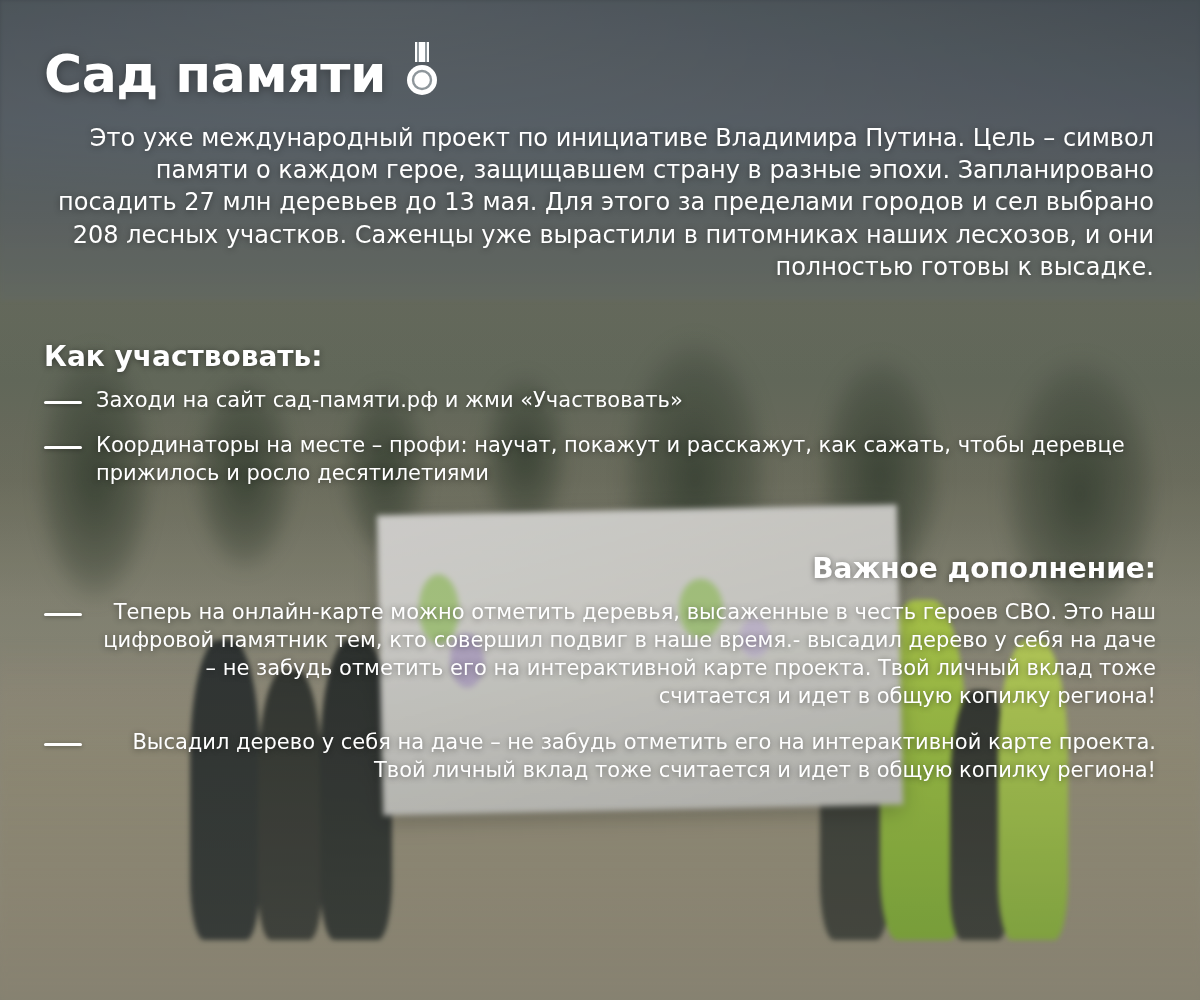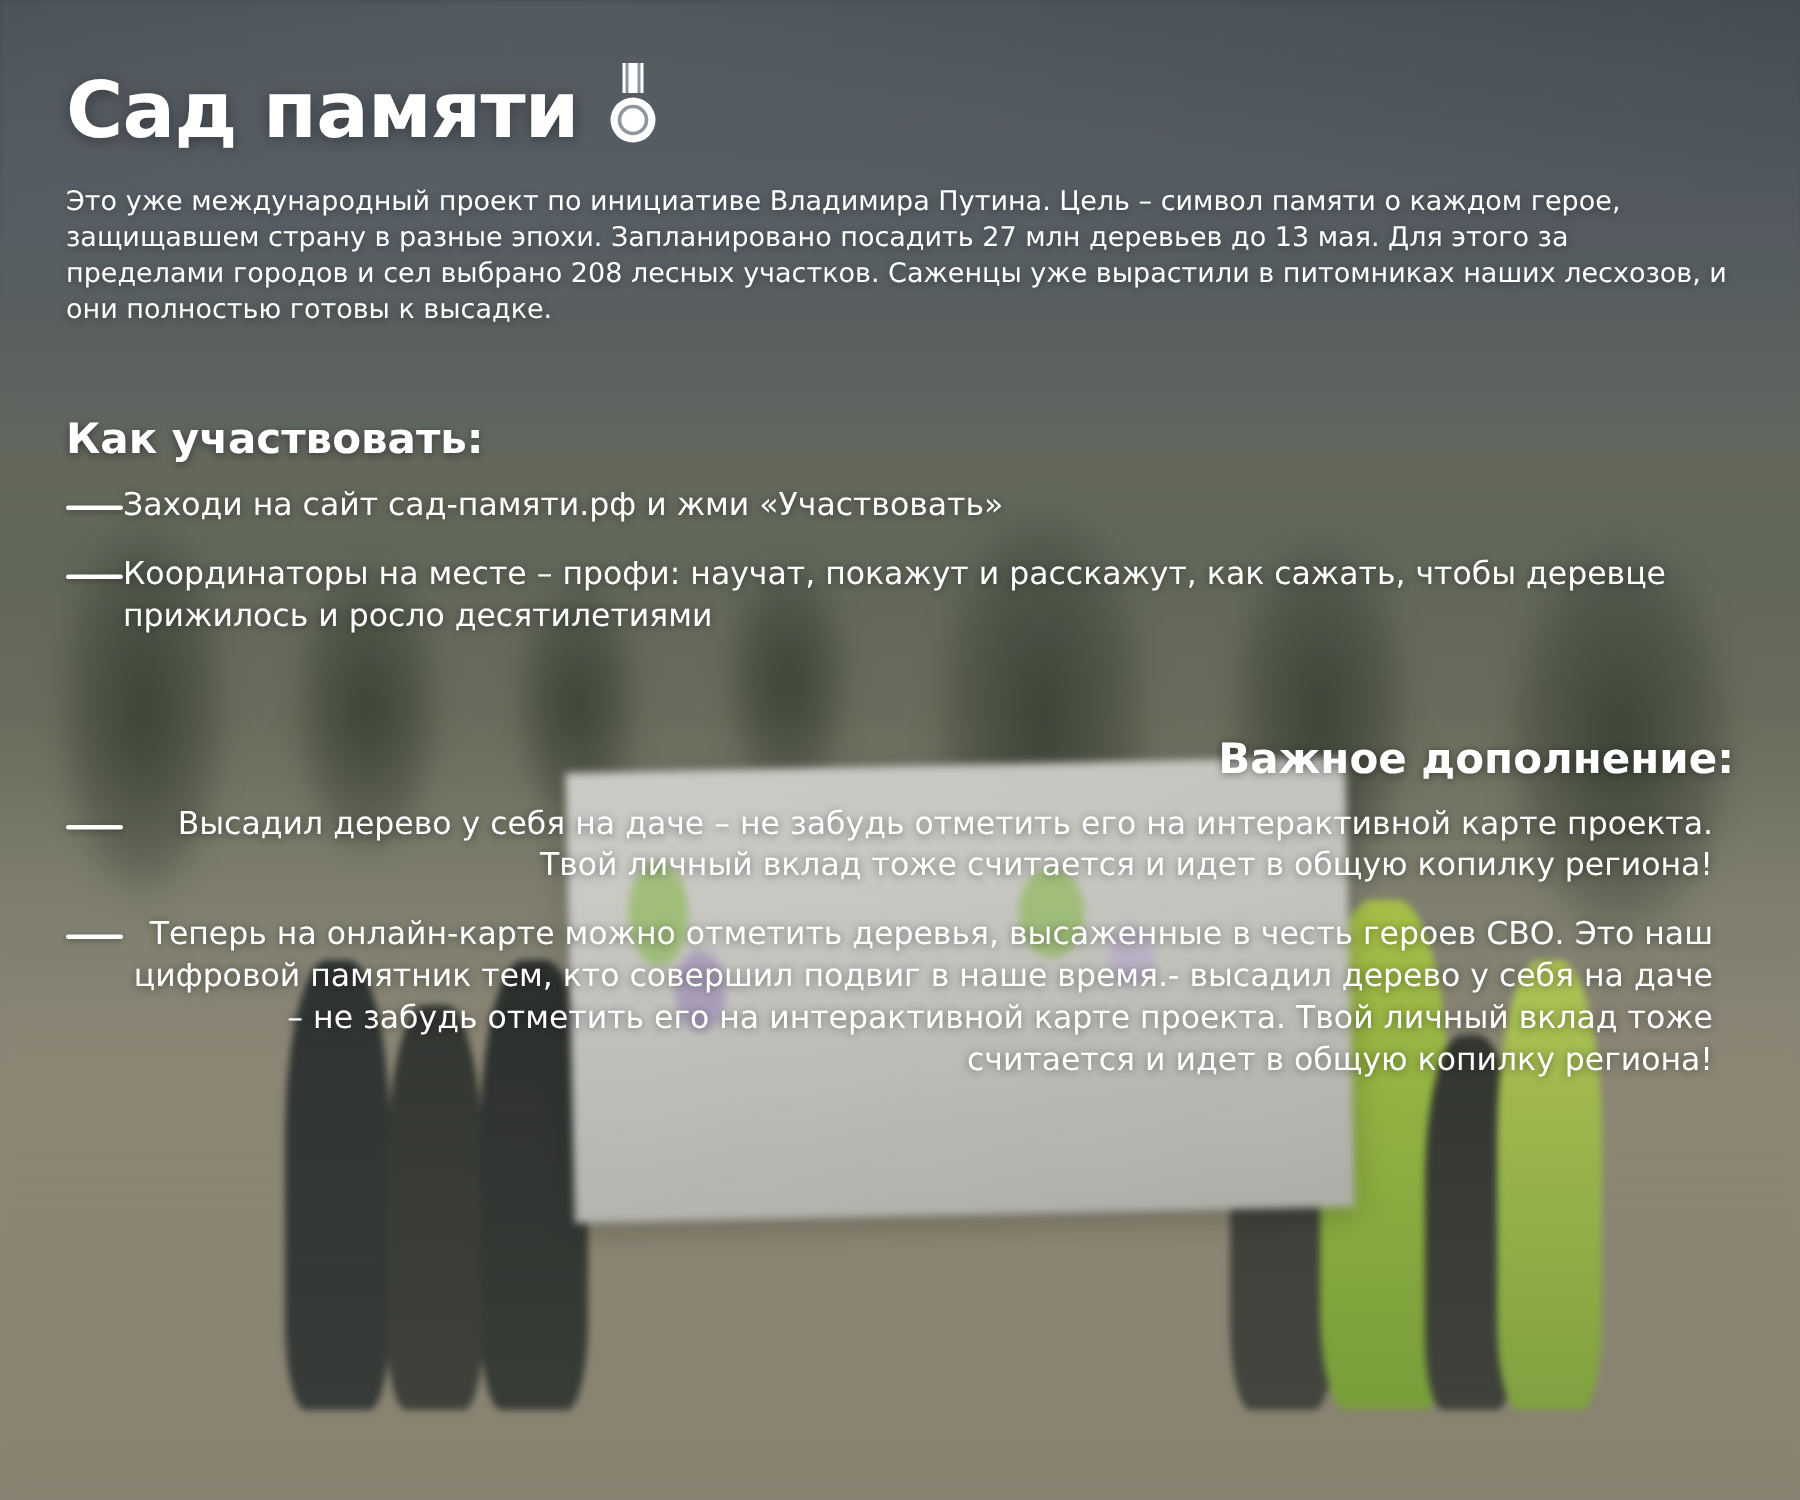--- a/index.html
+++ b/index.html
@@ -122,42 +122,44 @@
     font-size: 52px;
     font-weight: 800;
     letter-spacing: -0.5px;
     text-shadow: 0 2px 10px rgba(0,0,0,0.35);
     margin: 0 0 14px 0;
     line-height: 1.05;
   }
   .medal-icon { display: block; }
 
   .lead {
-    font-size: 18px;
+    font-size: 24px;
     line-height: 1.35;
     font-weight: 400;
     max-width: 1110px;
     text-shadow: 0 1px 6px rgba(0,0,0,0.4);
     margin: 0;
+    text-align: right;
   }
 
   .section { margin-top: 56px; }
   .section.second { margin-top: 64px; text-align: right; }
 
   .section-heading {
     font-size: 28px;
     font-weight: 700;
     margin: 0 0 14px 0;
     text-shadow: 0 1px 6px rgba(0,0,0,0.45);
   }
 
   .bullets { list-style: none; margin: 0; padding: 0; }
   .bullet {
     display: flex;
     align-items: flex-start;
+    gap: 14px;
     margin-bottom: 18px;
   }
   .dash {
     flex: 0 0 auto;
     width: 38px;
     height: 3px;
     background: #ffffff;
     margin-top: 14px;
     border-radius: 2px;
     box-shadow: 0 1px 4px rgba(0,0,0,0.35);
@@ -234,23 +236,23 @@
           <span class="bullet-text">Координаторы на месте – профи: научат, покажут и расскажут, как сажать, чтобы деревце прижилось и росло десятилетиями</span>
         </li>
       </ul>
     </div>
 
     <div class="section second">
       <h2 class="section-heading">Важное дополнение:</h2>
       <ul class="bullets">
         <li class="bullet">
           <span class="dash"></span>
+          <span class="bullet-text">Теперь на онлайн-карте можно отметить деревья, высаженные в честь героев СВО. Это наш цифровой памятник тем, кто совершил подвиг в наше время.- высадил дерево у себя на даче – не забудь отметить его на интерактивной карте проекта. Твой личный вклад тоже считается и идет в общую копилку региона!</span>
+        </li>
+        <li class="bullet">
+          <span class="dash"></span>
           <span class="bullet-text">Высадил дерево у себя на даче – не забудь отметить его на интерактивной карте проекта. Твой личный вклад тоже считается и идет в общую копилку региона!</span>
-        </li>
-        <li class="bullet">
-          <span class="dash"></span>
-          <span class="bullet-text">Теперь на онлайн-карте можно отметить деревья, высаженные в честь героев СВО. Это наш цифровой памятник тем, кто совершил подвиг в наше время.- высадил дерево у себя на даче – не забудь отметить его на интерактивной карте проекта. Твой личный вклад тоже считается и идет в общую копилку региона!</span>
         </li>
       </ul>
     </div>
 
   </div>
 </div>
 
 </body></html>

